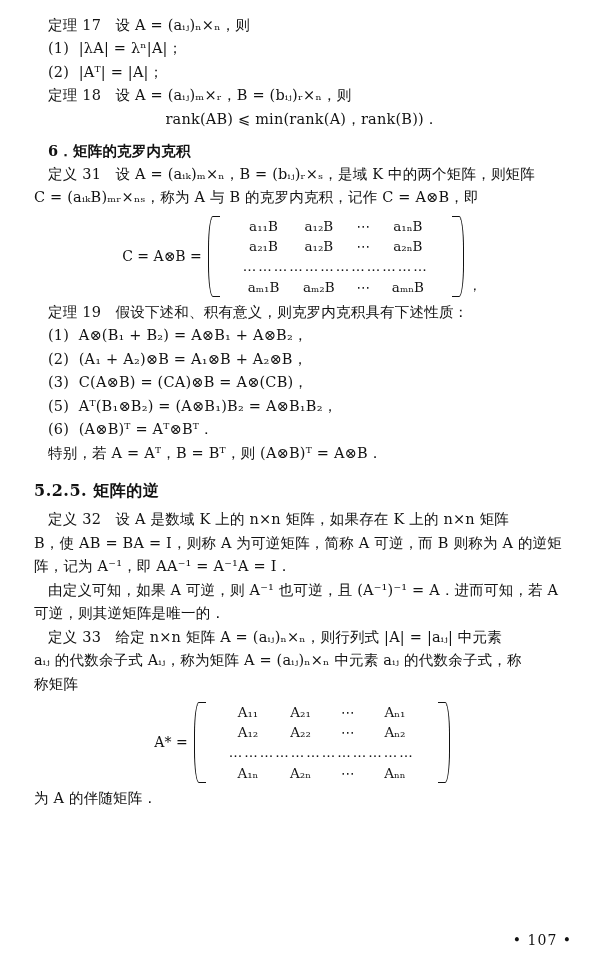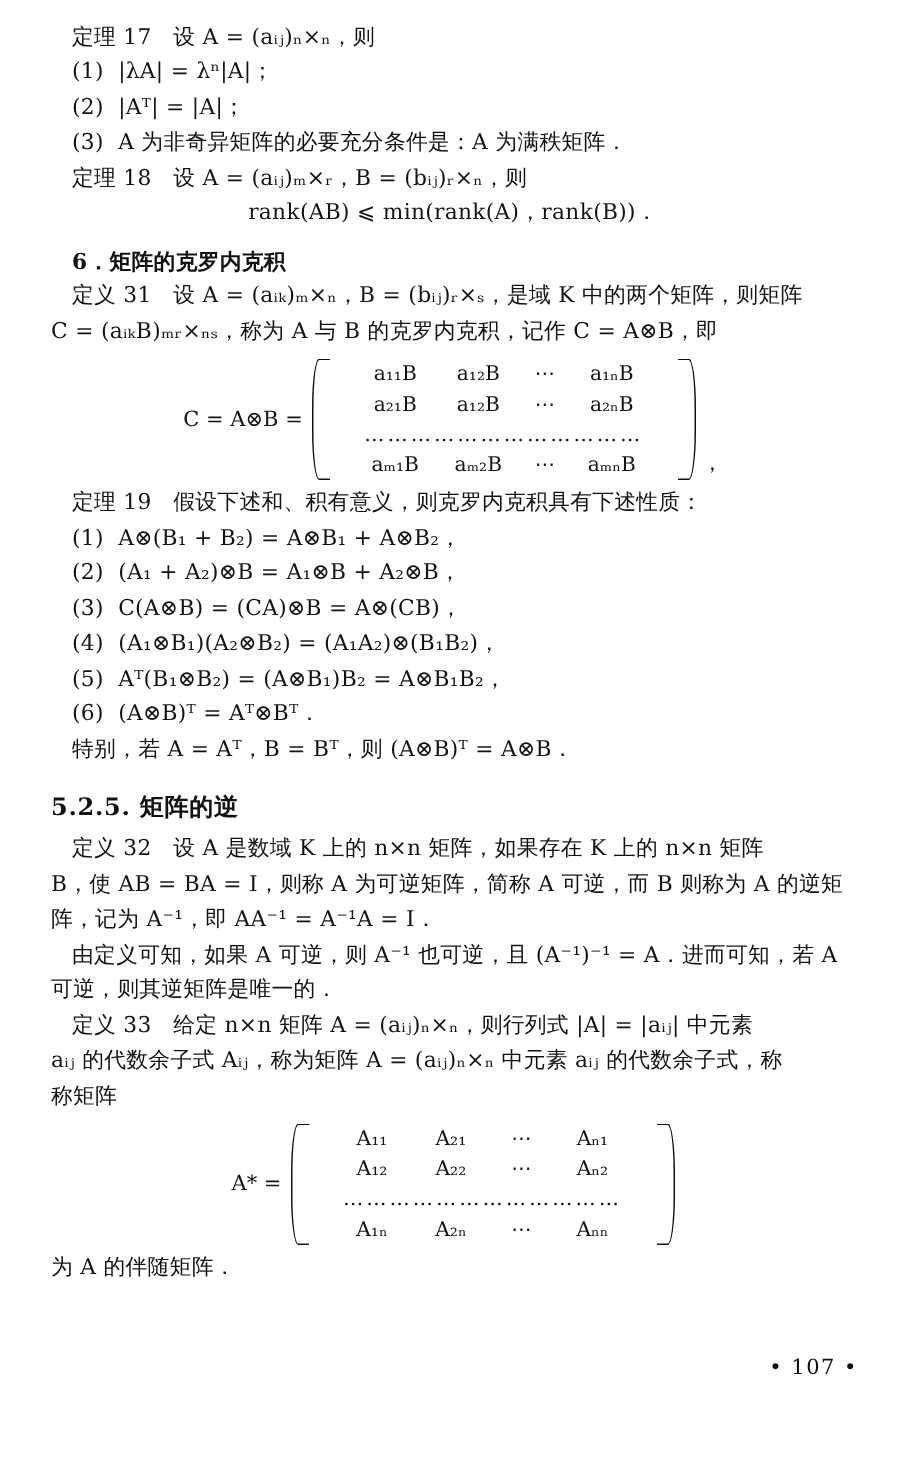--- a/index.html
+++ b/index.html
@@ -86,35 +86,34 @@
   td.dots {
     letter-spacing: 2px;
   }
   .trail {
     margin-left: 4px;
     align-self: flex-end;
     padding-bottom: 2px;
   }
   .footer {
     position: absolute;
-    bottom: 28px;
+    bottom: 0;
     right: 36px;
     font-size: 14px;
     letter-spacing: 1px;
   }
 </style>
 </head>
 <body>
 
 <div class="page">
 
   <div class="ln ind3">定理 17   设 A = (aᵢⱼ)ₙ×ₙ，则</div>
   <div class="ln ind3">(1)  |λA| = λⁿ|A|；</div>
   <div class="ln ind3">(2)  |Aᵀ| = |A|；</div>
-  <div class="ln ind3">(3)  A 为非奇异矩阵的必要充分条件是：A 为满秩矩阵．</div>
   <div class="ln ind3">定理 18   设 A = (aᵢⱼ)ₘ×ᵣ，B = (bᵢⱼ)ᵣ×ₙ，则</div>
   <div class="ln center">rank(AB) ⩽ min(rank(A)，rank(B))．</div>
 
   <div class="ln ind3 bold blk">6．矩阵的克罗内克积</div>
 
   <div class="ln ind3">定义 31   设 A = (aᵢₖ)ₘ×ₙ，B = (bᵢⱼ)ᵣ×ₛ，是域 K 中的两个矩阵，则矩阵</div>
   <div class="ln">C = (aᵢₖB)ₘᵣ×ₙₛ，称为 A 与 B 的克罗内克积，记作 C = A⊗B，即</div>
 
   <div class="matrix-wrap">
     <span class="matrix-lead">C = A⊗B =</span>
@@ -147,21 +146,20 @@
         </table>
       <span class="paren-r"></span>
     </span>
     <span class="trail">，</span>
   </div>
 
   <div class="ln ind3">定理 19   假设下述和、积有意义，则克罗内克积具有下述性质：</div>
   <div class="ln ind3">(1)  A⊗(B₁ + B₂) = A⊗B₁ + A⊗B₂，</div>
   <div class="ln ind3">(2)  (A₁ + A₂)⊗B = A₁⊗B + A₂⊗B，</div>
   <div class="ln ind3">(3)  C(A⊗B) = (CA)⊗B = A⊗(CB)，</div>
-  <div class="ln ind3">(4)  (A₁⊗B₁)(A₂⊗B₂) = (A₁A₂)⊗(B₁B₂)，</div>
   <div class="ln ind3">(5)  Aᵀ(B₁⊗B₂) = (A⊗B₁)B₂ = A⊗B₁B₂，</div>
   <div class="ln ind3">(6)  (A⊗B)ᵀ = Aᵀ⊗Bᵀ．</div>
   <div class="ln ind3">特别，若 A = Aᵀ，B = Bᵀ，则 (A⊗B)ᵀ = A⊗B．</div>
 
   <div class="sec-head">5.2.5.  矩阵的逆</div>
 
   <div class="ln ind3">定义 32   设 A 是数域 K 上的 n×n 矩阵，如果存在 K 上的 n×n 矩阵</div>
   <div class="ln">B，使 AB = BA = I，则称 A 为可逆矩阵，简称 A 可逆，而 B 则称为 A 的逆矩</div>
   <div class="ln">阵，记为 A⁻¹，即 AA⁻¹ = A⁻¹A = I．</div>
   <div class="ln ind3">由定义可知，如果 A 可逆，则 A⁻¹ 也可逆，且 (A⁻¹)⁻¹ = A．进而可知，若 A</div>

